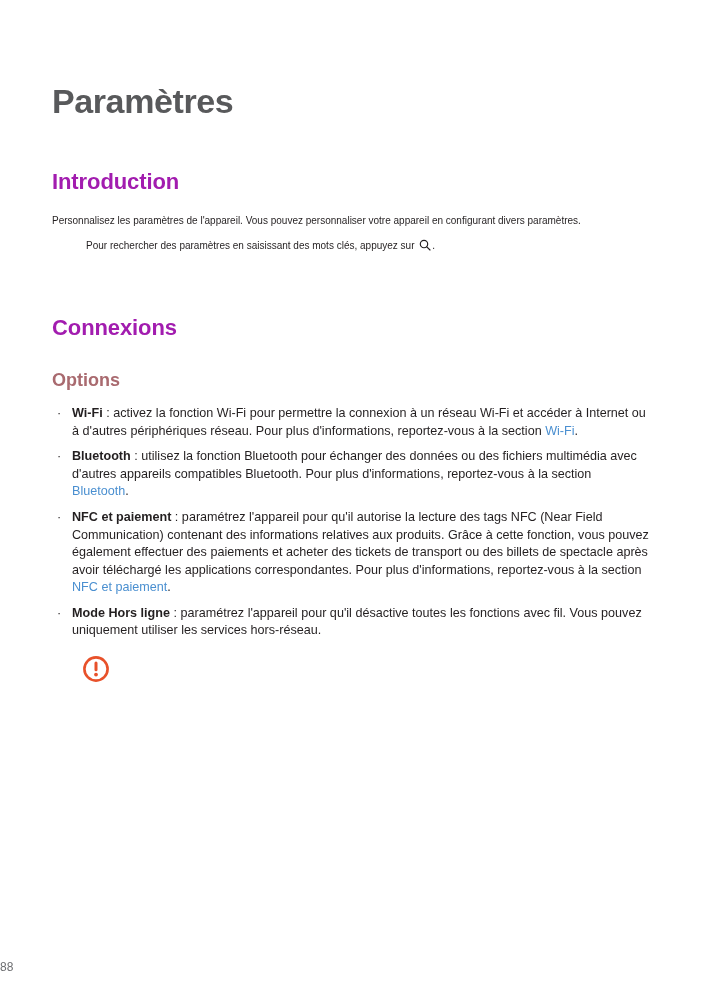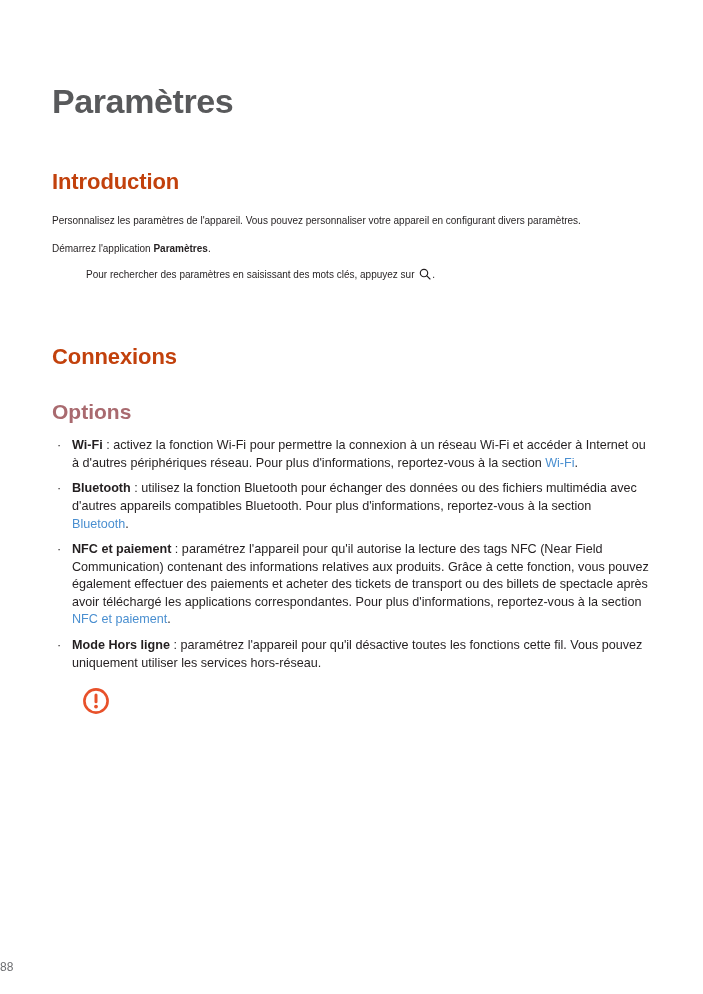--- a/index.html
+++ b/index.html
@@ -30,30 +30,30 @@
     letter-spacing: -0.4px;
     margin: 0;
     padding-top: 82px;
     line-height: 1.1;
   }
 
   
   .h1-blue {
     font-size: 22px;
     font-weight: bold;
-    color: #c2410c;
+    color: #a21caf;
     margin: 0;
     line-height: 1.2;
     letter-spacing: -0.1px;
   }
   .h1-intro { padding-top: 49px; }
   .h1-connexions { padding-top: 60px; }
 
   .h2-rose {
-    font-size: 21px;
+    font-size: 18px;
     font-weight: bold;
     color: #a96a6f;
     margin: 0;
     padding-top: 29px;
     line-height: 1.2;
   }
 
   
   .para {
     font-size: 10px;
@@ -142,21 +142,20 @@
 <body>
 
 <div class="page">
 
   <h1 class="doc-title">Paramètres</h1>
 
   <h2 class="h1-blue h1-intro">Introduction</h2>
 
   <p class="para p-gap-lg">Personnalisez les paramètres de l'appareil. Vous pouvez personnaliser votre appareil en configurant divers paramètres.</p>
 
-  <p class="para p-gap-md"><span>Démarrez l'application </span><b>Paramètres</b><span>.</span></p>
 
   <p class="para p-gap-sm"><span>Pour rechercher des paramètres en saisissant des mots clés, appuyez sur </span><span class="search-icon"><svg width="12" height="12" viewBox="0 0 12 12" aria-hidden="true">
           <circle cx="5" cy="5" r="3.7" fill="none" stroke="#231f20" stroke-width="1.15"></circle>
           <line x1="7.8" y1="7.8" x2="11" y2="11" stroke="#231f20" stroke-width="1.15" stroke-linecap="round"></line>
         </svg></span><span>.</span></p>
 
   <h2 class="h1-blue h1-connexions">Connexions</h2>
 
   <h3 class="h2-rose">Options</h3>
 
@@ -170,21 +169,21 @@
 
     <li>
       <span class="dot">·</span><b>Bluetooth</b><span> : utilisez la fonction Bluetooth pour échanger des données ou des fichiers multimédia avec d'autres appareils compatibles Bluetooth. Pour plus d'informations, reportez-vous à la section </span><span class="link">Bluetooth</span><span>.</span>
     </li>
 
     <li>
       <span class="dot">·</span><b>NFC et paiement</b><span> : paramétrez l'appareil pour qu'il autorise la lecture des tags NFC (Near Field Communication) contenant des informations relatives aux produits. Grâce à cette fonction, vous pouvez également effectuer des paiements et acheter des tickets de transport ou des billets de spectacle après avoir téléchargé les applications correspondantes. Pour plus d'informations, reportez-vous à la section </span><span class="link">NFC et paiement</span><span>.</span>
     </li>
 
     <li>
-      <span class="dot">·</span><b>Mode Hors ligne</b><span> : paramétrez l'appareil pour qu'il désactive toutes les fonctions cette fil. Vous pouvez uniquement utiliser les services hors-réseau.</span>
+      <span class="dot">·</span><b>Mode Hors ligne</b><span> : paramétrez l'appareil pour qu'il désactive toutes les fonctions avec fil. Vous pouvez uniquement utiliser les services hors-réseau.</span>
     </li>
 
   </ul>
 
   <div class="note">
     <div class="note-icon">
       <svg width="28" height="28" viewBox="0 0 28 28" aria-hidden="true">
         <circle cx="14" cy="14" r="11.6" fill="none" stroke="#e8512a" stroke-width="2.6"></circle>
         <rect x="12.5" y="6.6" width="3" height="9.6" rx="1.5" fill="#e8512a"></rect>
         <circle cx="14" cy="19.6" r="1.9" fill="#e8512a"></circle>

